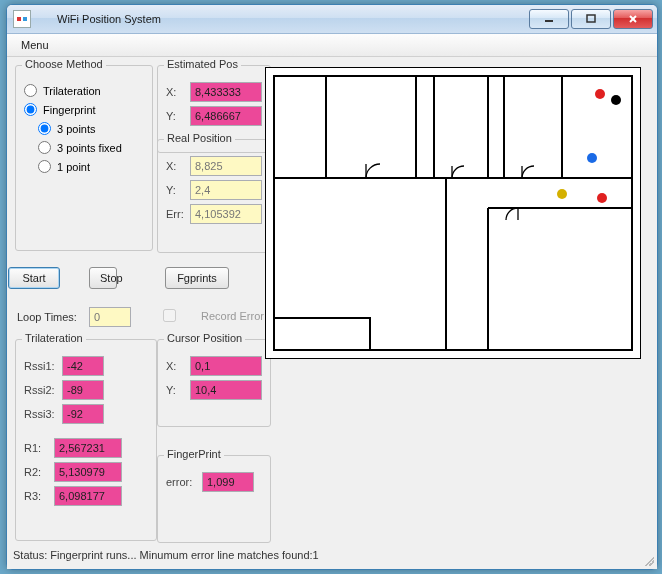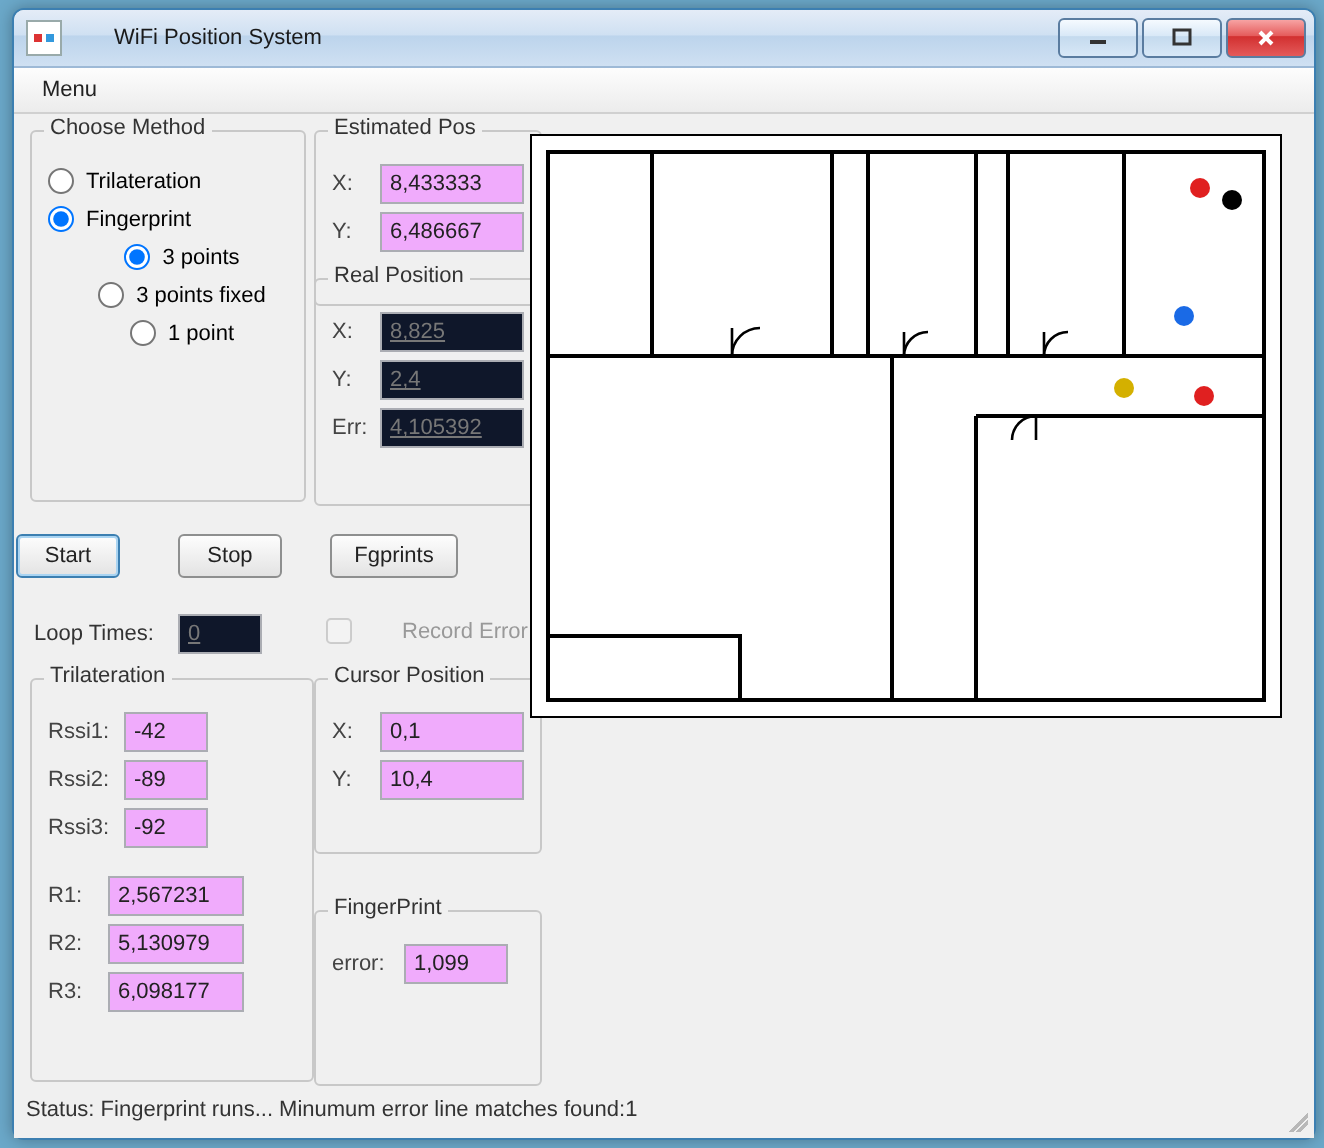--- a/index.html
+++ b/index.html
@@ -80,33 +80,33 @@
   .groupbox .caption {
     position:absolute;
     top: -8px; left: 6px;
     background:#f0f0f0;
     padding: 0 3px;
     color:#333;
   }
   
   .radio-row { display:flex; align-items:center; margin: 6px 0; }
   .radio-row input { margin: 0 6px 0 0; }
-  .indent { margin-left: 14px; justify-content: center; }
+  .indent { margin-left: 14px; }
   
   .kv { display:flex; align-items:center; margin: 4px 0; }
   .kv label { width: 26px; color:#444; }
   .txt {
     height: 18px;
     border: 1px solid #abadb3;
-    background:#f0abfc;
+    background:#ec4899;
     padding: 0 4px;
     font-family: inherit; font-size: 11px;
     color:#222;
   }
-  .txt.ro { background:#0f172a; color:#777;text-decoration:underline; }
+  .txt.ro { background:#fef9c3; color:#777; }
   .w50 { width: 62px; }
   .w55 { width: 58px; }
   .w34 { width: 32px; }
   
   .btn {
     height: 22px;
     border: 1px solid #8e8f8f;
     background: linear-gradient(#fdfdfd,#e3e3e3);
     border-radius: 3px;
     padding: 0 10px;
@@ -227,21 +227,21 @@
         <label>Y:</label>
         <input class="txt ro w50" readonly="" value="2,4" style="">
       </div>
       <div class="kv">
         <label>Err:</label>
         <input class="txt ro w50" readonly="" value="4,105392" style="">
       </div>
     </div>
 
     <button class="btn focus" style="position:absolute; left:1px; top:210px; width:52px;">Start</button>
-    <button class="btn" style="position:absolute; left:82px; top:210px; width:52px;">Stop</button>
+    <button class="btn" style="position:absolute; left:82px; top:210px; width:28px;">Stop</button>
     <button class="btn" style="position:absolute; left:158px; top:210px; width:64px;">Fgprints</button>
 
     <span class="lbl" style="left:10px; top:254px;">Loop Times:</span>
     <input class="txt ro w34" readonly="" style="position: absolute; left: 82px; top: 250px;" value="0">
 
     <div class="chk" style="position:absolute; left:156px; top:252px;">
       <input type="checkbox" disabled="" style="">
       <span>Record Error</span>
     </div>
 

